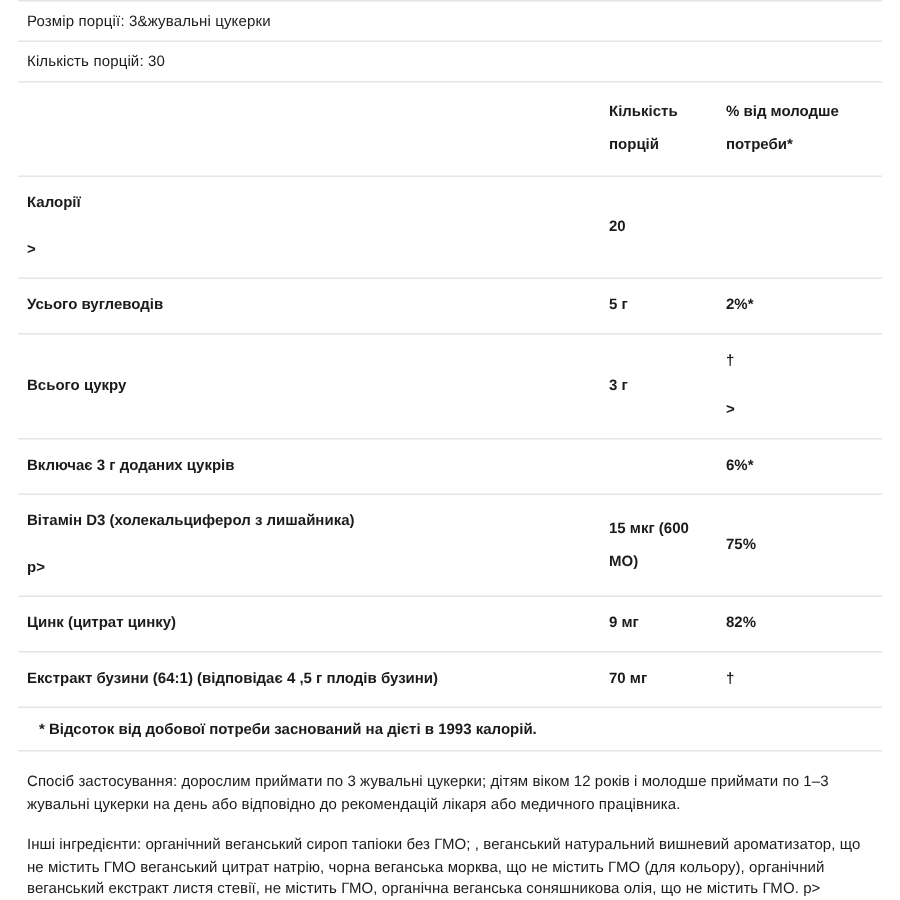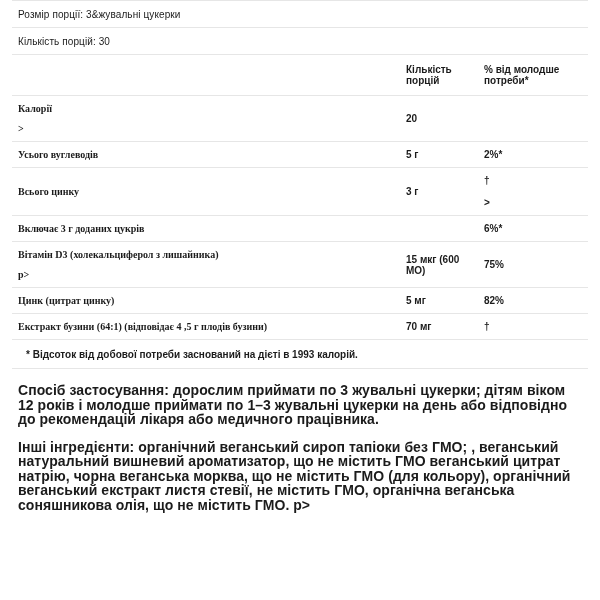--- a/index.html
+++ b/index.html
@@ -42,35 +42,35 @@
   table.facts {
     width: 100%;
     border-collapse: collapse;
     table-layout: fixed;
   }
   table.facts td, table.facts th {
     vertical-align: middle;
     text-align: left;
     font-size: 10px;
     font-weight: bold;
-    line-height: 11px;
+    line-height: 22px;
     padding: 7px 4px 7px 6px;
     border-top: 1px solid #e6e6e6;
   }
   table.facts tr.head th {
     border-top: 1px solid #e6e6e6;
     padding-top: 9px;
     padding-bottom: 9px;
     vertical-align: top;
   }
   col.c-name   { width: 388px; }
   col.c-amount { width: 78px; }
   col.c-dv     { width: 110px; }
 
-  td.name  { padding-left: 6px; font-family: Liberation Serif, serif; }
+  td.name  { padding-left: 6px; }
   td.amt, td.dv { padding-left: 2px; }
 
   .stray {
     display: block;
     margin-top: 9px;
     font-weight: bold;
   }
   .dv-stack span { display: block; }
   .dv-stack span + span { margin-top: 11px; }
   .indent-name { padding-left: 8px !important; }
@@ -80,22 +80,22 @@
     font-size: 10px;
     font-weight: bold;
     line-height: 13px;
     padding: 8px 6px 7px 14px;
     border-top: 1px solid #e6e6e6;
   }
   .footnote.last { border-bottom: 1px solid #e6e6e6; }
 
   
   .para {
-    font-size: 14px;
-    font-weight: bold;
+    font-size: 10px;
+    font-weight: normal;
     line-height: 14.5px;
     padding: 0 6px;
     margin: 13px 0 0 0;
     letter-spacing: 0.05px;
   }
   .para.first { margin-top: 14px; }
 </style>
 </head>
 <body>
 
@@ -127,40 +127,40 @@
           <td class="name">Калорії<span class="stray">&gt;</span></td>
           <td class="amt">20</td>
           <td class="dv"></td>
         </tr>
         <tr>
           <td class="name">Усього вуглеводів</td>
           <td class="amt">5 г</td>
           <td class="dv">2%*</td>
         </tr>
         <tr>
-          <td class="name">Всього цинку</td>
+          <td class="name">Всього цукру</td>
           <td class="amt">3 г</td>
           <td class="dv dv-stack">
             <span>†</span>
             <span>&gt;</span>
           </td>
         </tr>
         <tr>
           <td class="name">Включає 3 г доданих цукрів</td>
           <td class="amt"></td>
           <td class="dv">6%*</td>
         </tr>
         <tr>
           <td class="name">Вітамін D3 (холекальциферол з лишайника)<span class="stray">p&gt;</span></td>
           <td class="amt">15 мкг (600 МО)</td>
           <td class="dv">75%</td>
         </tr>
         <tr>
           <td class="name">Цинк (цитрат цинку)</td>
-          <td class="amt">5 мг</td>
+          <td class="amt">9 мг</td>
           <td class="dv">82%</td>
         </tr>
         <tr>
           <td class="name">Екстракт бузини (64:1) (відповідає 4 ,5 г плодів бузини)</td>
           <td class="amt">70 мг</td>
           <td class="dv">†</td>
         </tr>
       </tbody>
   </table>
 

